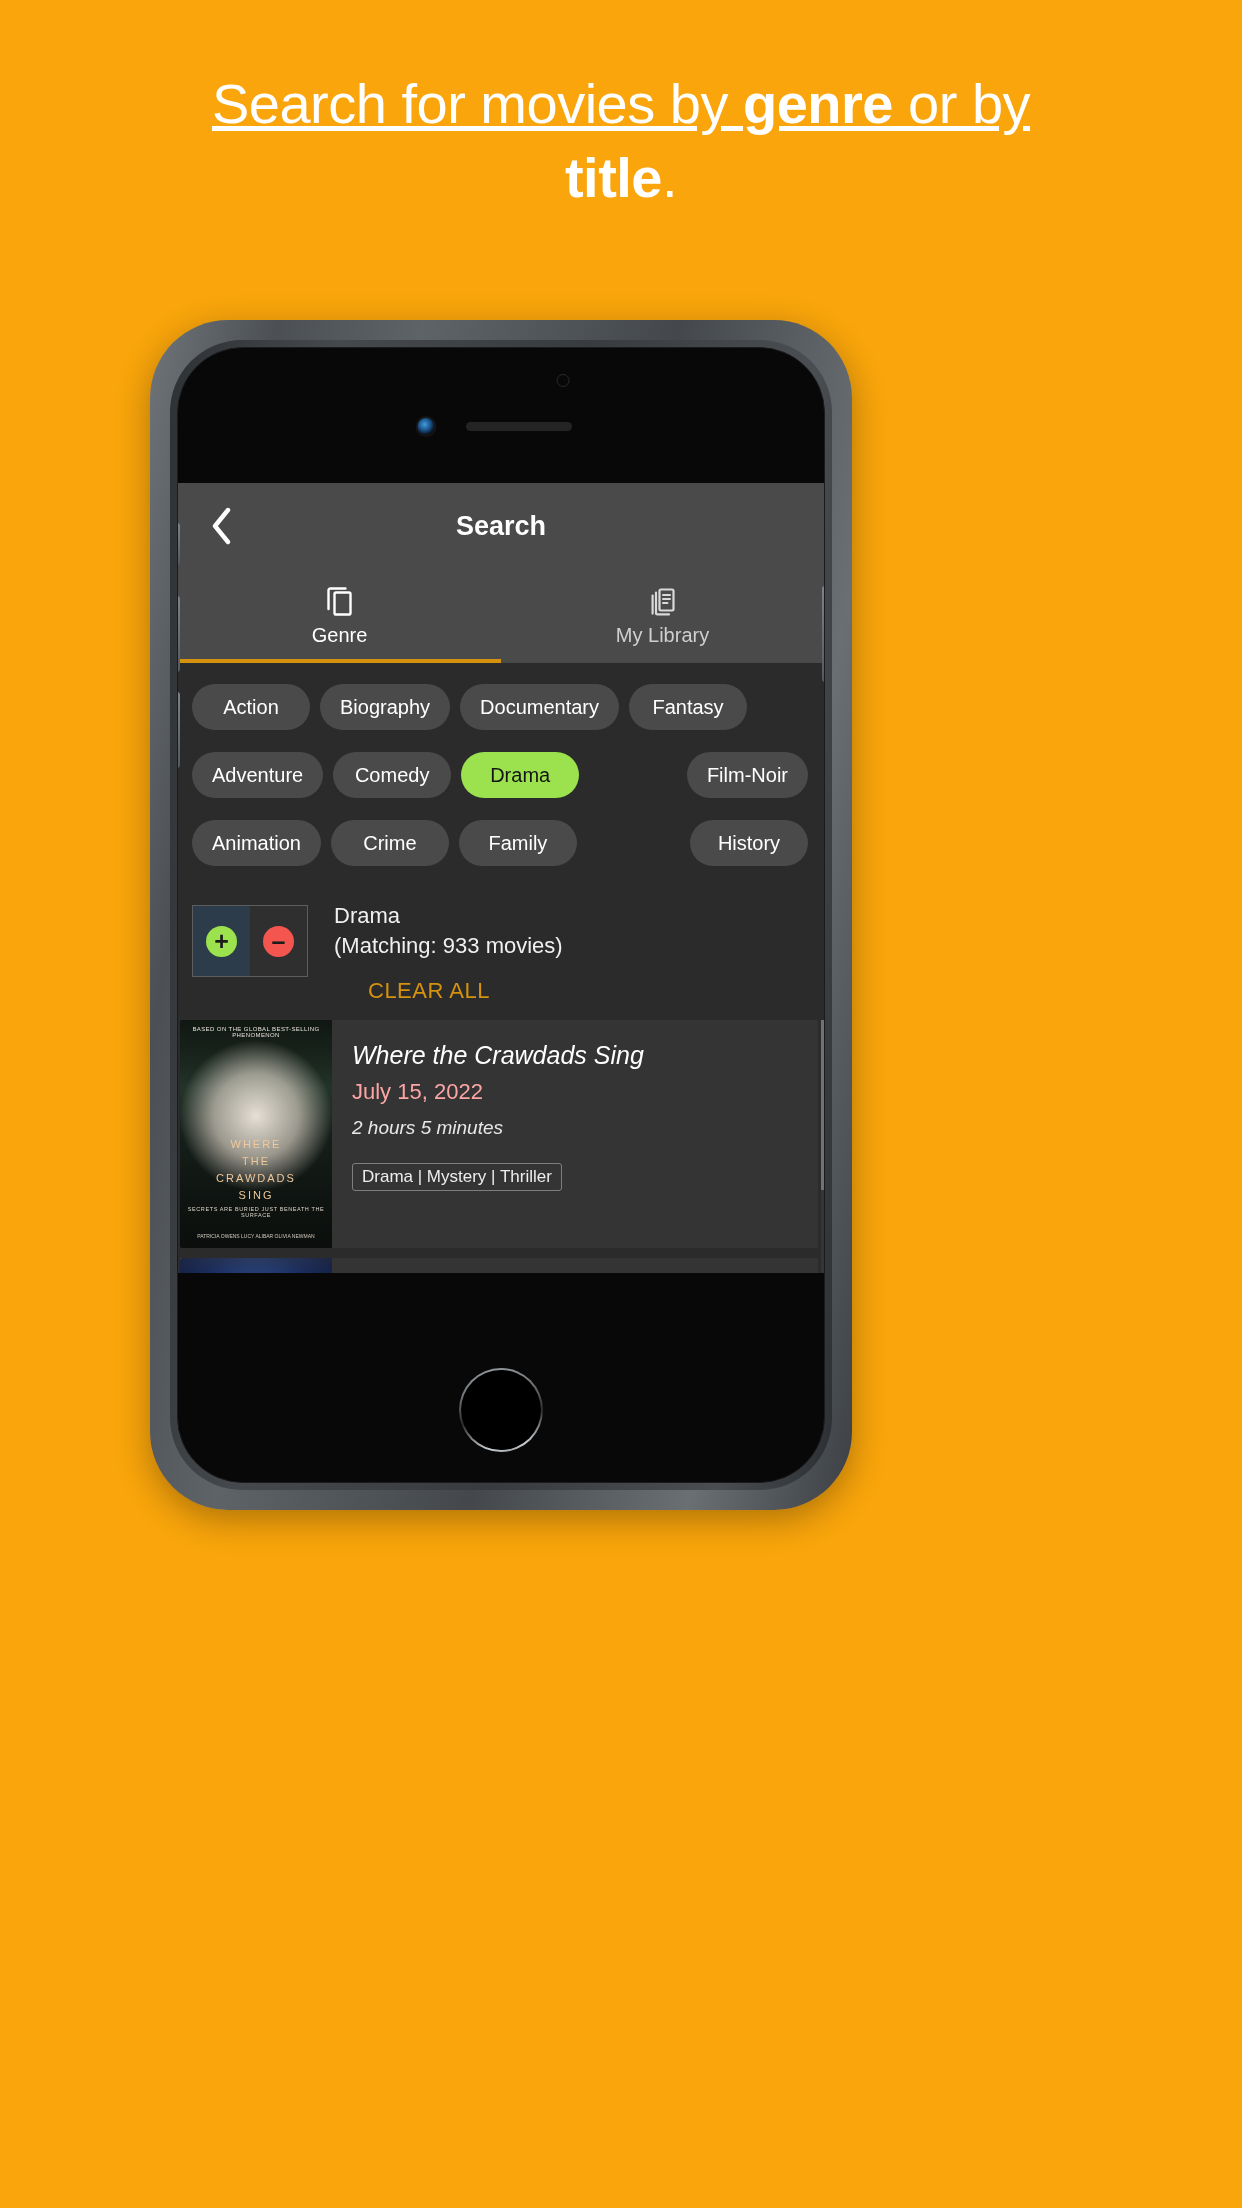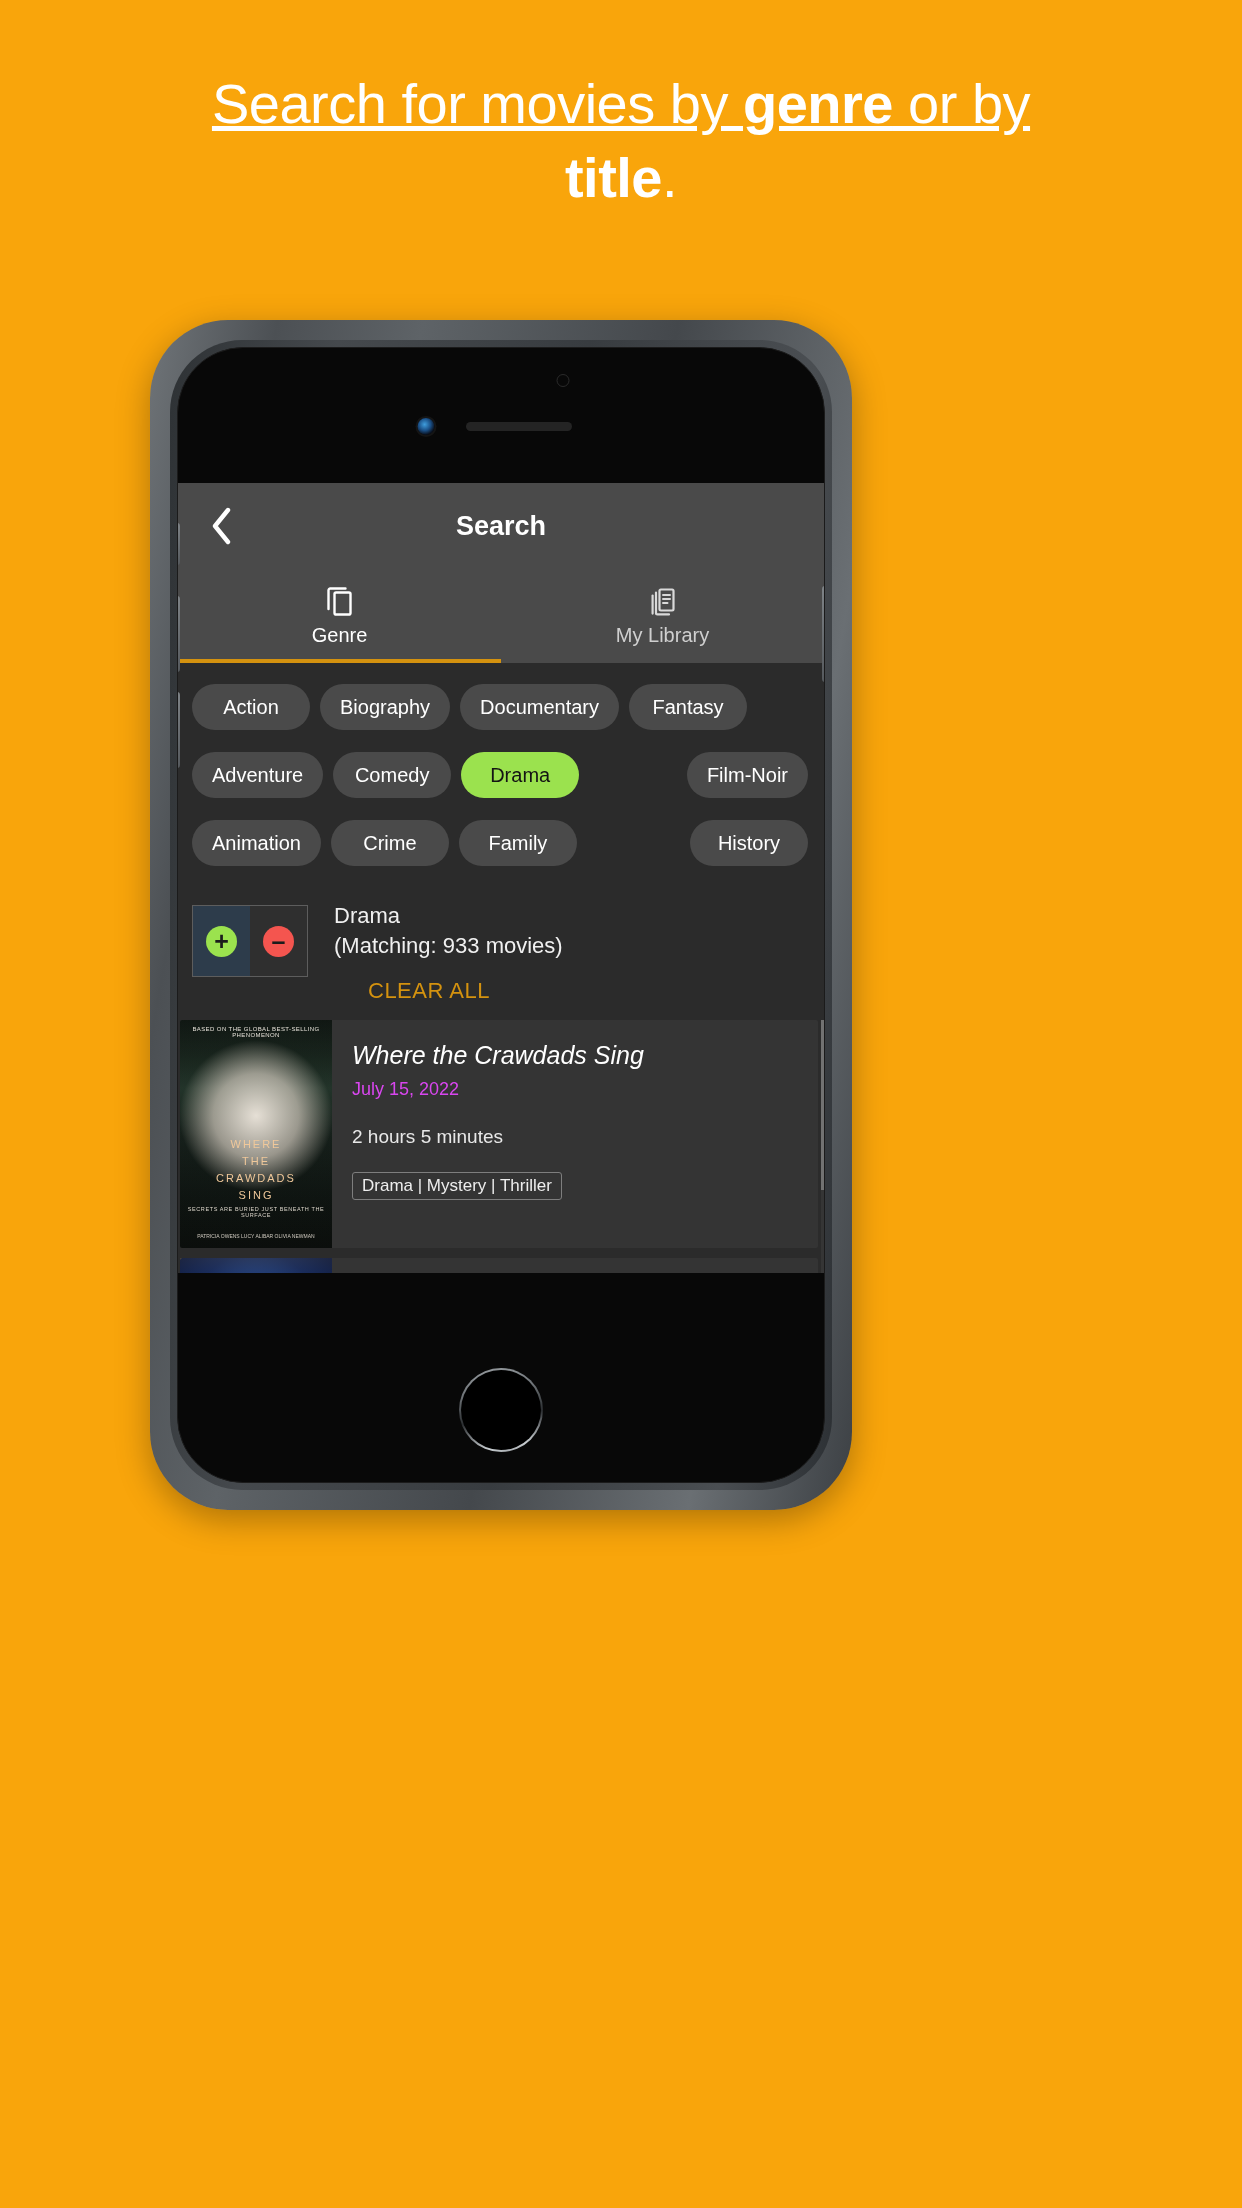--- a/index.html
+++ b/index.html
@@ -292,28 +292,29 @@
     padding: 22px 0 0 20px;
     min-width: 0;
   }
   .movie-title {
     color: #ffffff;
     font-size: 25px;
     font-style: italic;
     line-height: 1.1;
   }
   .movie-date {
-    color: #d946ef;
-    font-size: 18px;
+    color: #fca5a5;
+    font-size: 22px;
     margin-top: 9px;
   }
   .movie-runtime {
     color: #e8e8e8;
     font-size: 19px;
-    margin-top: 26px;
+    margin-top: 12px;
+    font-style: italic;
   }
   .movie-genres {
     display: inline-block;
     margin-top: 24px;
     border: 1px solid #7e7e7e;
     border-radius: 3px;
     padding: 3px 9px;
     color: #ededed;
     font-size: 17px;
   }

